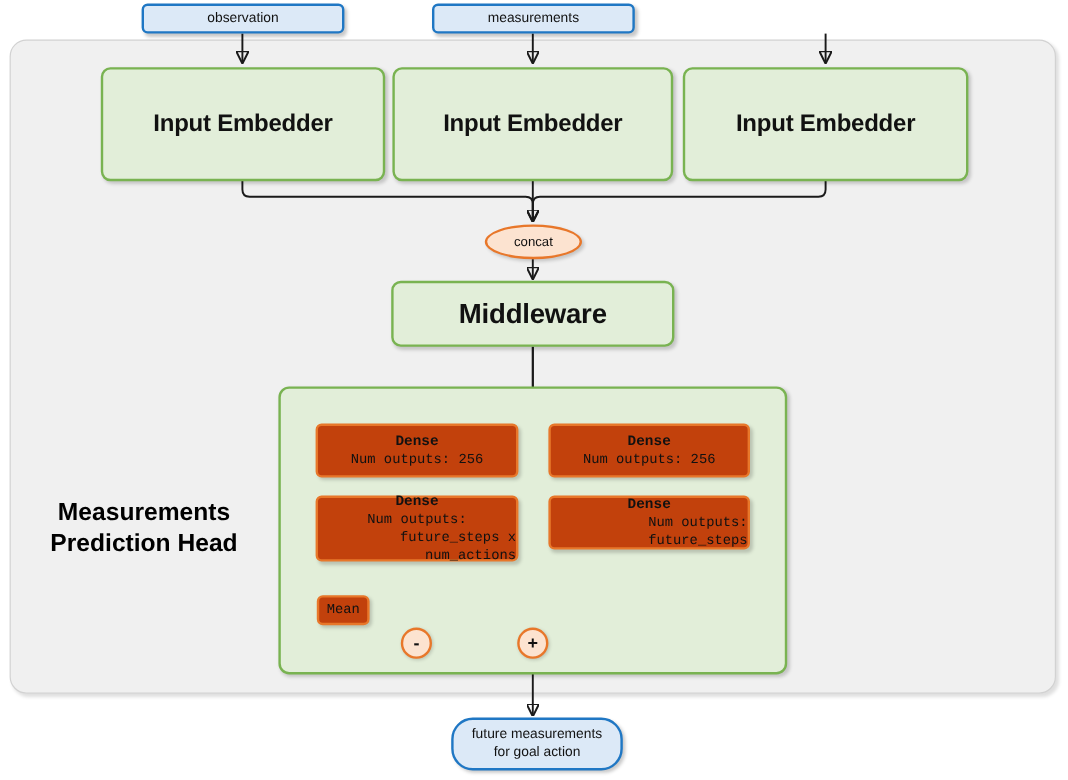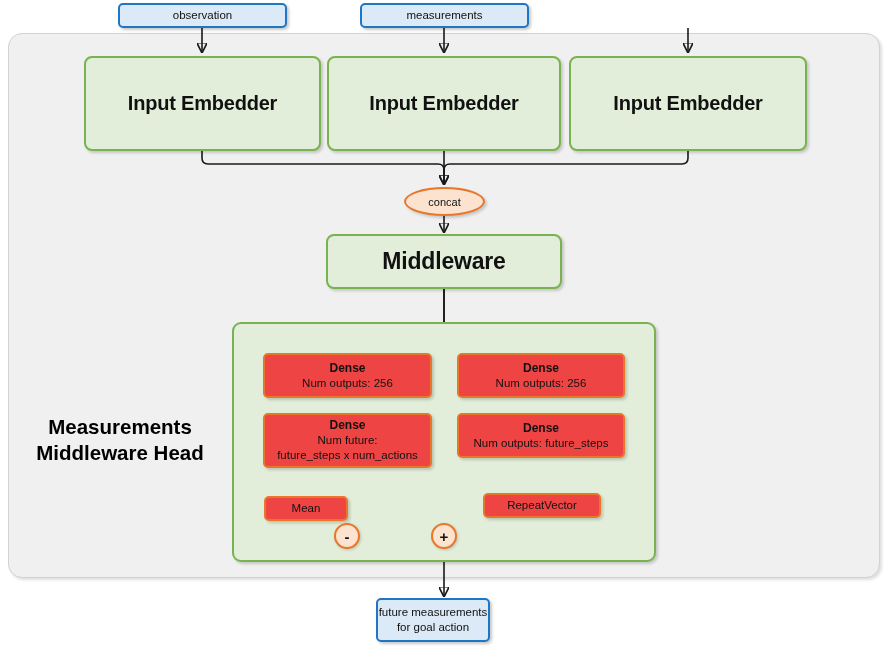--- a/index.html
+++ b/index.html
@@ -68,26 +68,27 @@
   
   .head-group {
     background: #e2eed9;
     border: 2.5px solid #79b351;
     border-radius: 9px;
     box-shadow: 2px 2px 3px rgba(0,0,0,0.18);
   }
 
   
   .orange-box {
-    background: #ef4444;
+    background: #c2410c;
     border: 2.5px solid #e8772a;
     border-radius: 5px;
     box-shadow: 2px 2px 3px rgba(0,0,0,0.18);
     font-size: 11.5px;
     line-height: 15px;
+    font-family: Liberation Mono, monospace;
   }
   .orange-box .ttl {
     font-weight: bold;
     font-size: 12px;
   }
 
   
   .ellipse {
     background: #fce3d0;
     border: 2.5px solid #e8772a;
@@ -200,58 +201,55 @@
   </div>
 
   <div class="node ellipse" style="left:404px; top:187px; width:81px; height:29px;">
     <span>concat</span>
   </div>
 
   <div class="node head-group" style="left:232px; top:322px; width:424px; height:240px;"></div>
 
   <div class="node section-label" style="left:14px; top:410px; width:212px; height:60px;">
     <span>Measurements</span>
-    <span>Middleware Head</span>
+    <span>Prediction Head</span>
   </div>
 
   <div class="node orange-box" style="left:263px; top:353px; width:169px; height:45px;">
     <span class="ttl">Dense</span>
     <span>Num outputs: 256</span>
   </div>
 
   <div class="node orange-box" style="left:263px; top:413px; width:169px; height:55px;">
     <span class="ttl">Dense</span>
-    <span>Num future:</span>
+    <span>Num outputs:</span>
     <span>future_steps x num_actions</span>
   </div>
 
-  <div class="node orange-box" style="left:264px; top:496px; width:84px; height:25px;">
+  <div class="node orange-box" style="left:264px; top:496px; width:44px; height:25px;">
     <span>Mean</span>
   </div>
 
   <div class="node op-circle" style="left:334px; top:523px;">
     <span>-</span>
   </div>
 
   <div class="node orange-box" style="left:457px; top:353px; width:168px; height:45px;">
     <span class="ttl">Dense</span>
     <span>Num outputs: 256</span>
   </div>
 
   <div class="node orange-box" style="left:457px; top:413px; width:168px; height:45px;">
     <span class="ttl">Dense</span>
     <span>Num outputs: future_steps</span>
   </div>
 
-  <div class="node orange-box" style="left:483px; top:493px; width:118px; height:25px;">
-    <span>RepeatVector</span>
-  </div>
 
   <div class="node op-circle" style="left:431px; top:523px;">
     <span>+</span>
   </div>
 
-  <div class="node io-box" style="left:376px; top:598px; width:114px; height:44px;">
+  <div class="node io-box" style="left:376px; top:598px; width:143px; height:44px;border-radius:18px;">
     <span>future measurements</span>
     <span>for goal action</span>
   </div>
 
 </div>
 
 </body></html>

